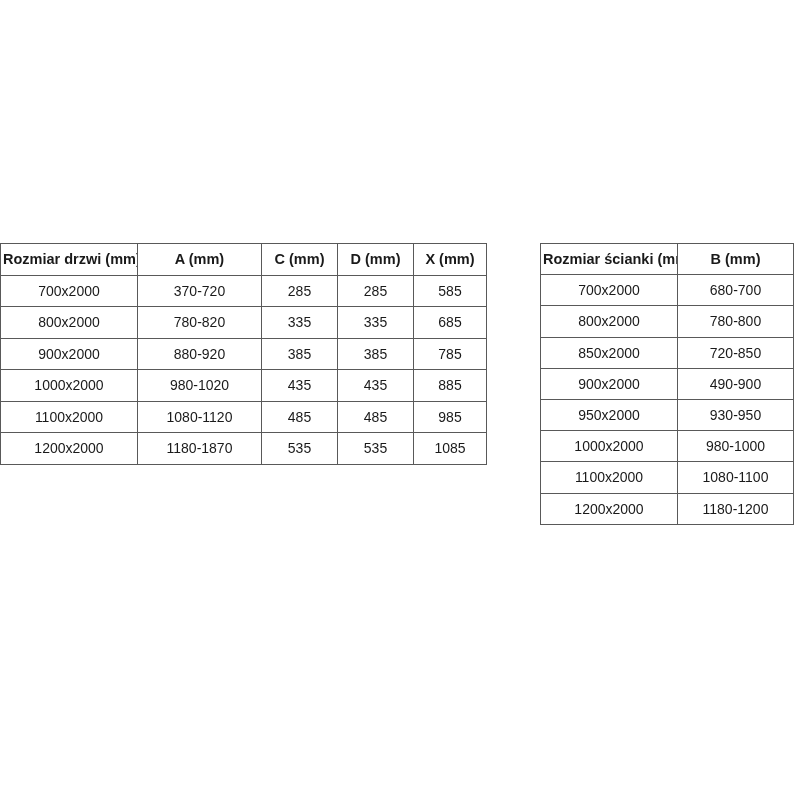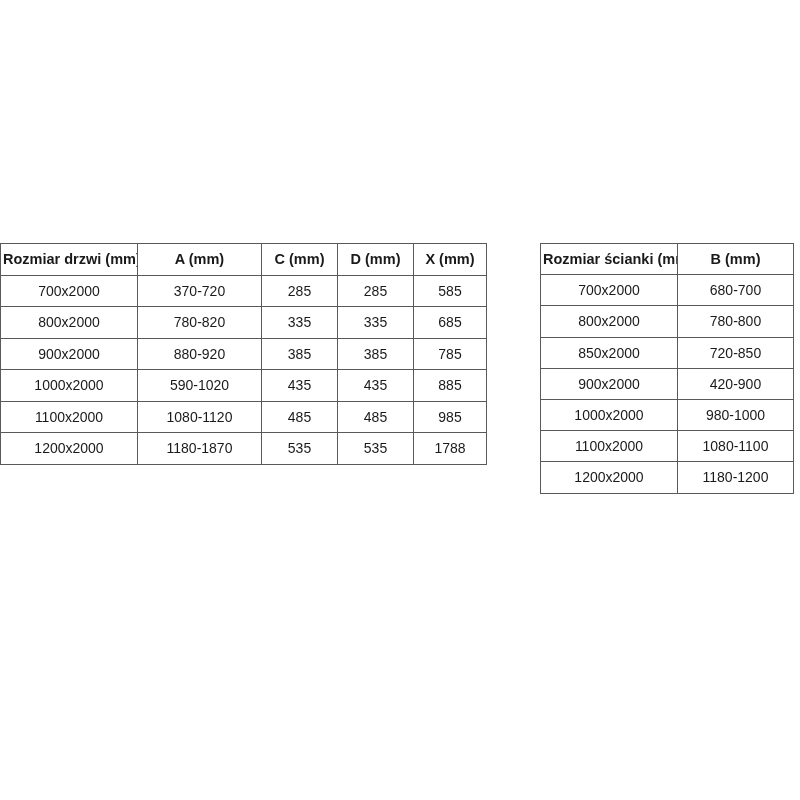--- a/index.html
+++ b/index.html
@@ -82,38 +82,38 @@
         </tr>
         <tr>
           <td>900x2000</td>
           <td>880-920</td>
           <td>385</td>
           <td>385</td>
           <td>785</td>
         </tr>
         <tr>
           <td>1000x2000</td>
-          <td>590-1020</td>
+          <td>980-1020</td>
           <td>435</td>
           <td>435</td>
           <td>885</td>
         </tr>
         <tr>
           <td>1100x2000</td>
           <td>1080-1120</td>
           <td>485</td>
           <td>485</td>
           <td>985</td>
         </tr>
         <tr>
           <td>1200x2000</td>
           <td>1180-1870</td>
           <td>535</td>
           <td>535</td>
-          <td>1788</td>
+          <td>1085</td>
         </tr>
       </tbody>
   </table>
 
   <table class="spec-table" id="wall-table">
     <colgroup>
       <col style="width:137px">
       <col style="width:116px">
     </colgroup>
     <thead>
@@ -130,21 +130,25 @@
         <tr>
           <td>800x2000</td>
           <td>780-800</td>
         </tr>
         <tr>
           <td>850x2000</td>
           <td>720-850</td>
         </tr>
         <tr>
           <td>900x2000</td>
-          <td>420-900</td>
+          <td>490-900</td>
+        </tr>
+        <tr>
+          <td>950x2000</td>
+          <td>930-950</td>
         </tr>
         <tr>
           <td>1000x2000</td>
           <td>980-1000</td>
         </tr>
         <tr>
           <td>1100x2000</td>
           <td>1080-1100</td>
         </tr>
         <tr>

